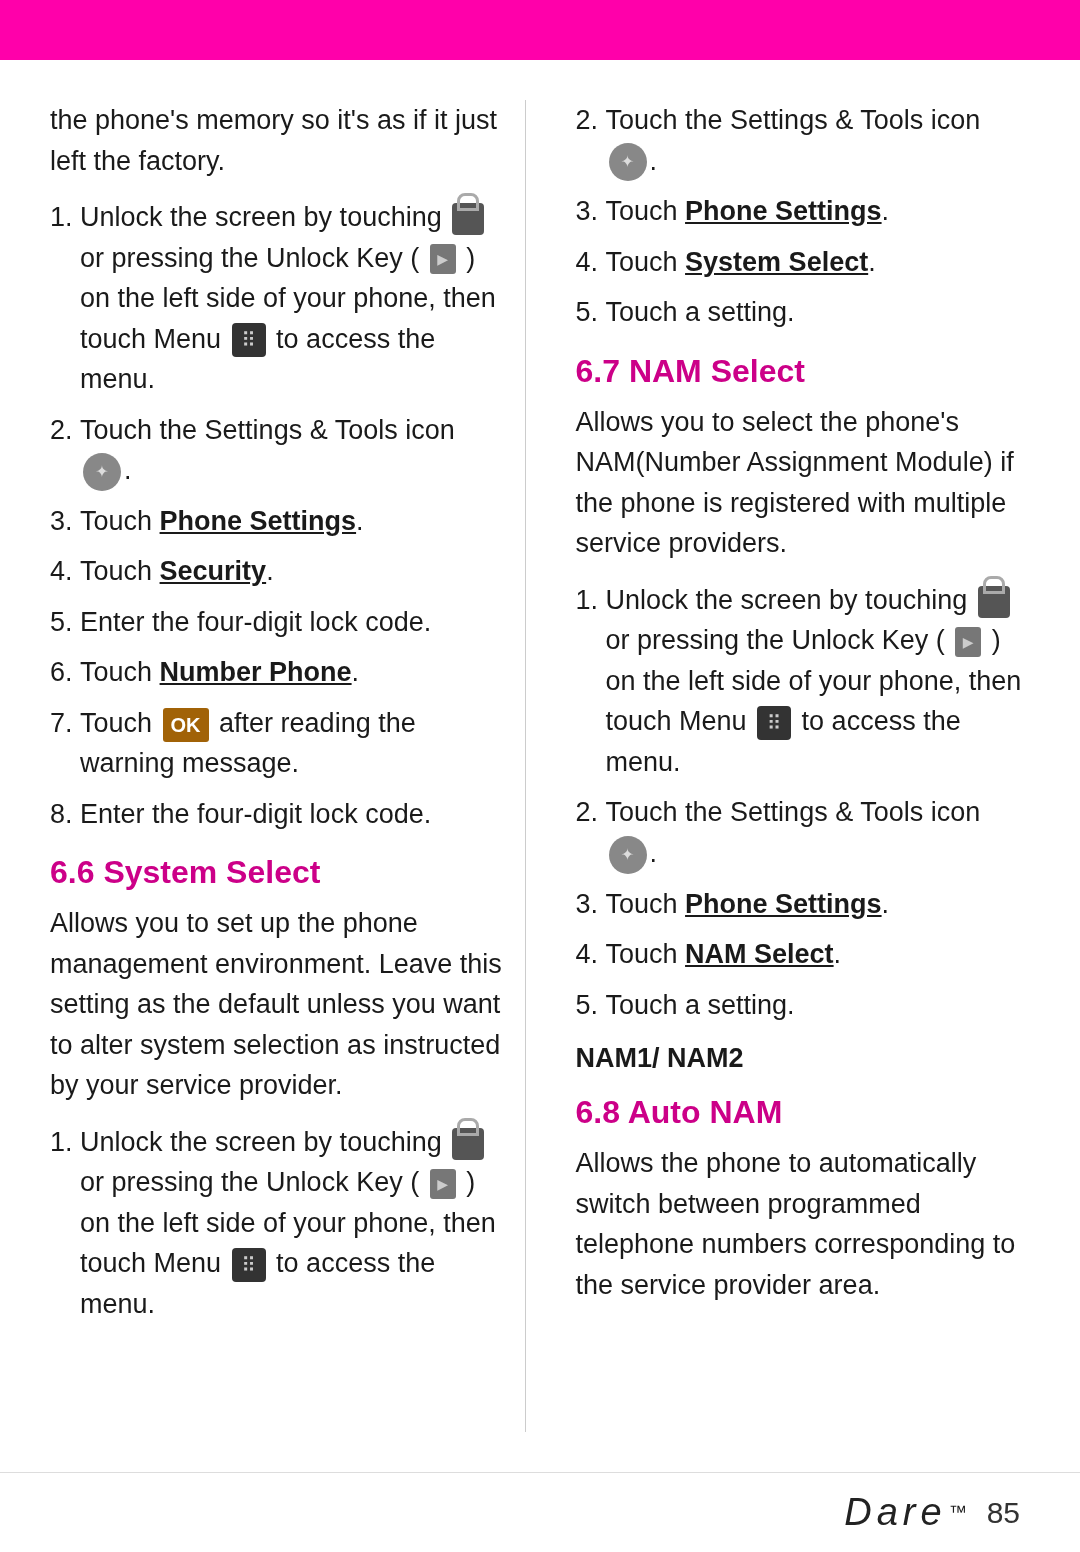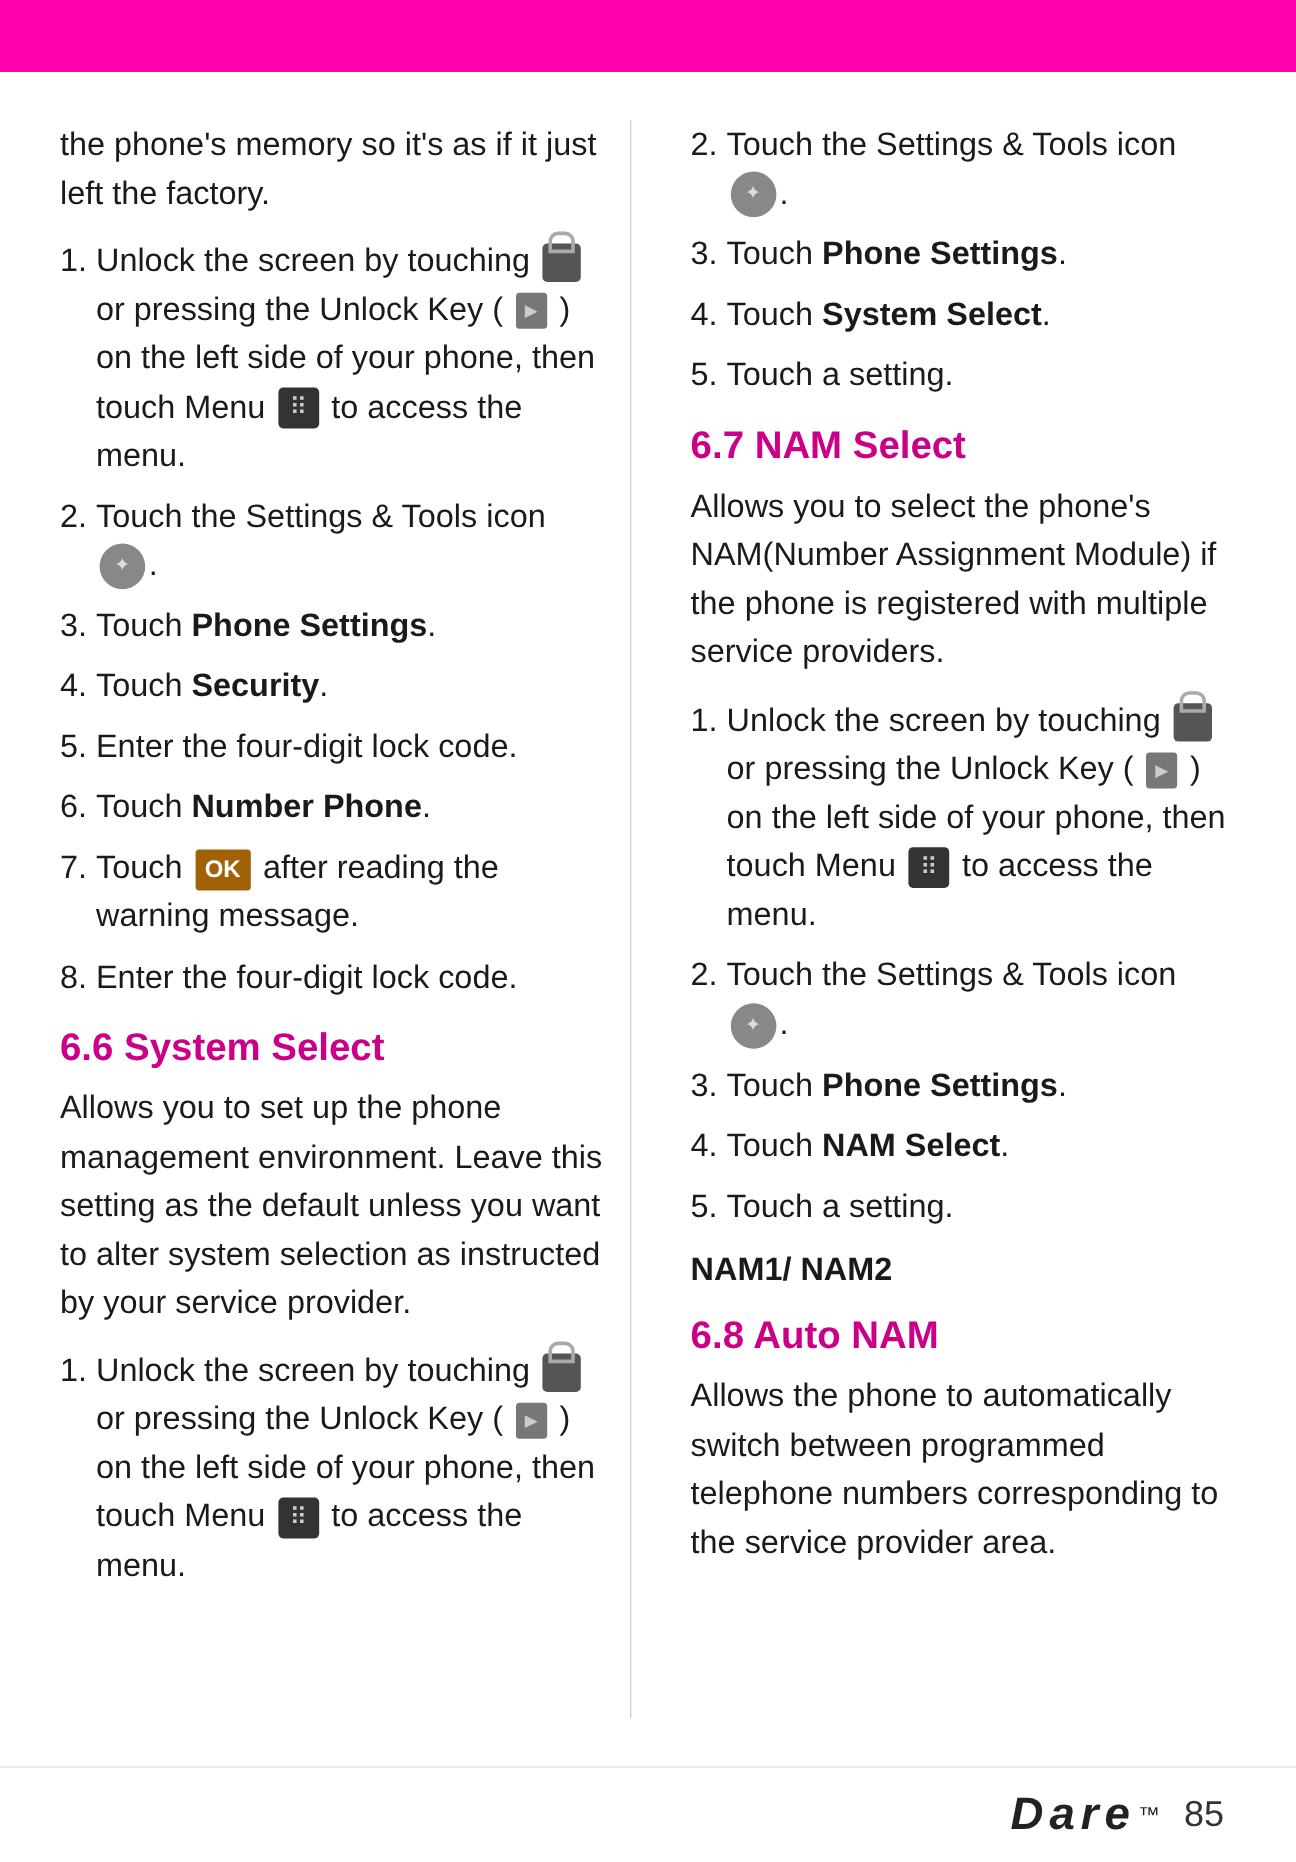--- a/index.html
+++ b/index.html
@@ -54,21 +54,21 @@
       font-weight: bold;
       margin-bottom: 12px;
       margin-top: 20px;
     }
     .sub-heading {
       font-weight: bold;
       font-size: 27px;
       margin-bottom: 10px;
       margin-top: 4px;
     }
-    b { font-weight: bold; }
+    b { font-weight: bold; text-decoration: underline; }
     .icon-lock {
       display: inline-block;
       width: 32px;
       height: 32px;
       background: #555;
       border-radius: 4px;
       position: relative;
       vertical-align: middle;
       margin: 0 3px;
     }
@@ -267,17 +267,17 @@
 
     <div class="sub-heading">NAM1/ NAM2</div>
 
     <div class="section-heading">6.8 Auto NAM</div>
     <p>Allows the phone to automatically switch between programmed telephone numbers corresponding to the service provider area.</p>
   </div>
 </div>
 
 <div class="footer">
   <div class="footer-logo">
-    <span class="dare-text" style="font-family: Arial, sans-serif; font-style: italic; font-weight: 700; font-size: 38px; letter-spacing: 5px; color: #222;">Dare</span>
+    <span class="dare-text" style="font-family: Arial, sans-serif; font-style: italic; font-weight: 400; font-size: 38px; letter-spacing: 5px; color: #222;">Dare</span>
     <span style="font-size: 18px; vertical-align: super; margin-left: 2px;">™</span>
   </div>
   <div class="footer-page" style="margin-left: 18px; font-size: 30px;">85</div>
 </div>
 
 </body></html>

